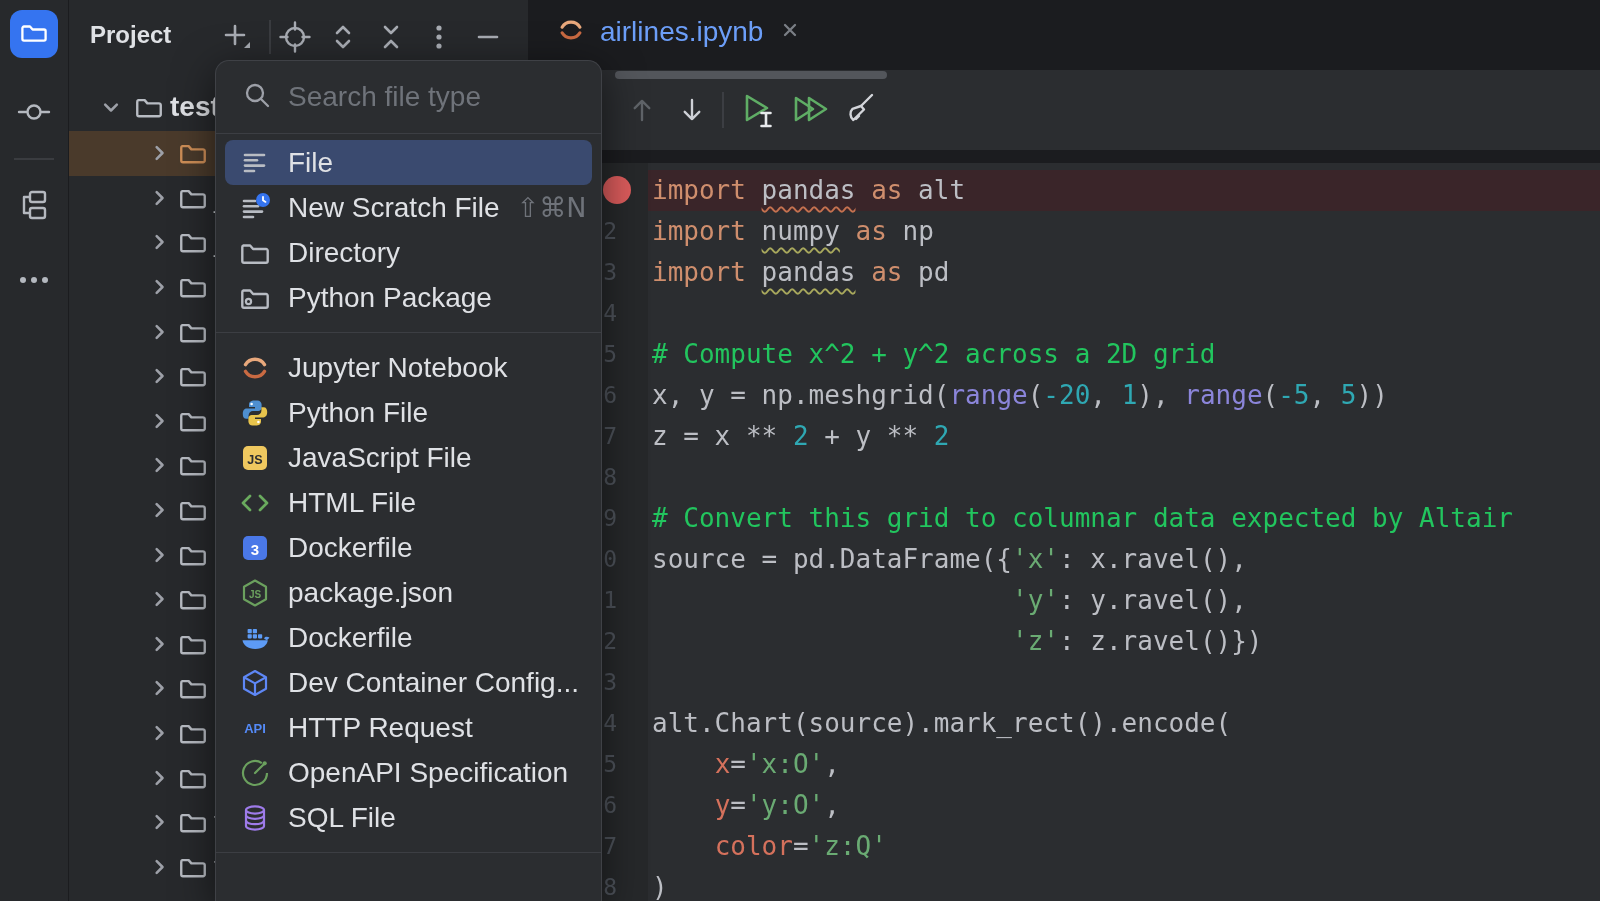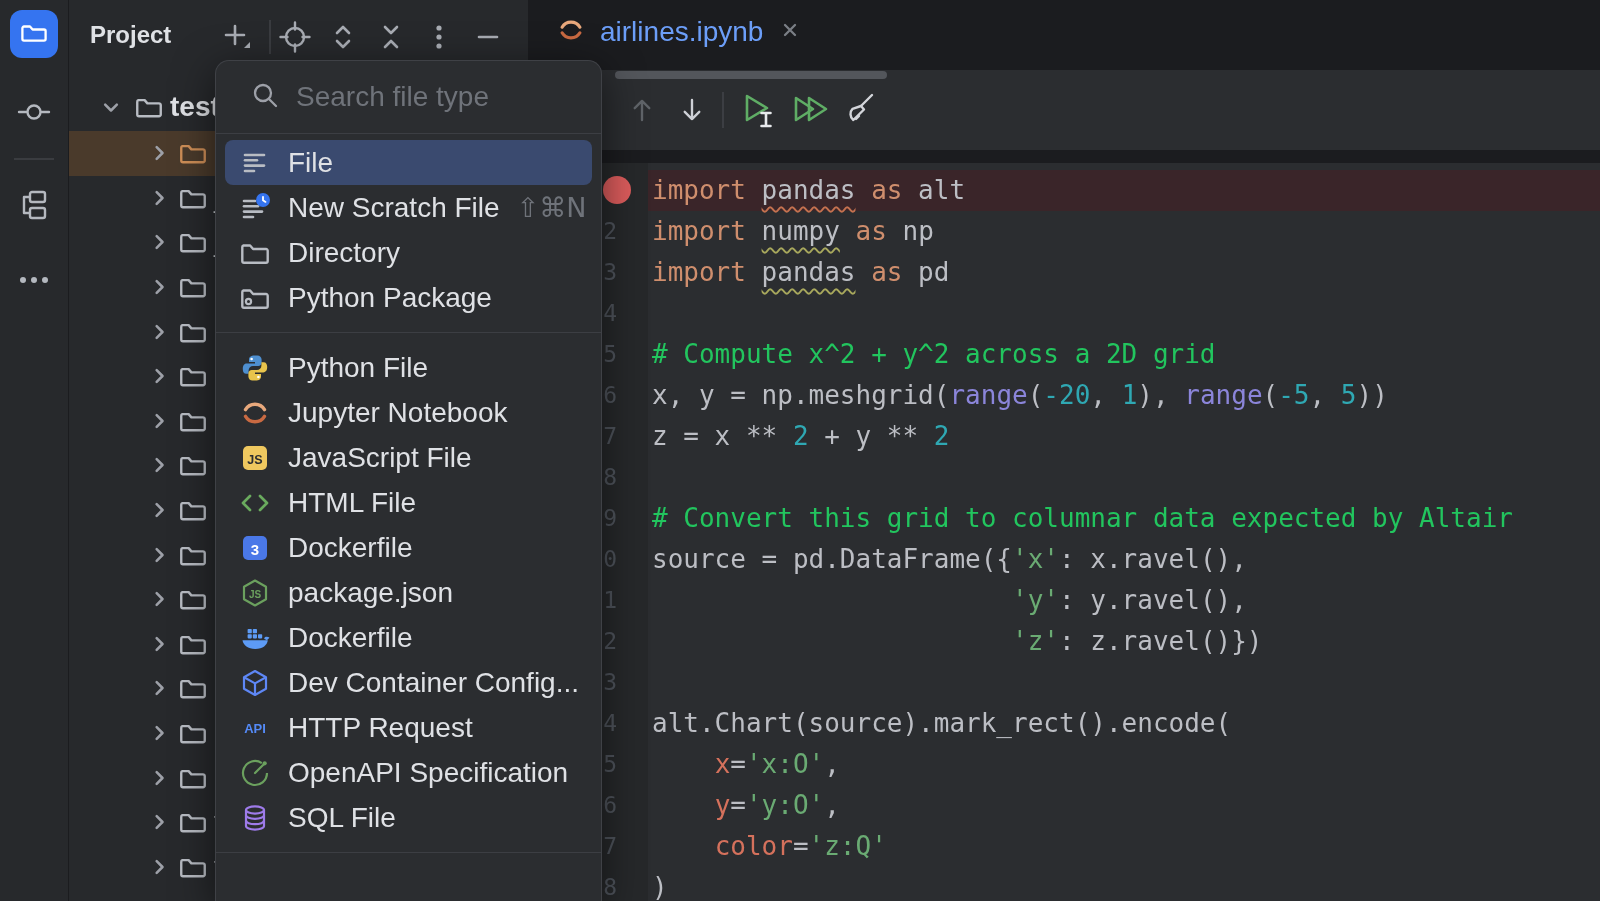--- a/index.html
+++ b/index.html
@@ -59,21 +59,21 @@
   .tok-s{color:#6AAB73;}
   .tok-num{color:#2FA8B3;}
   .tok-fn{color:#8B85DA;}
   .tok-arg{color:#D5715C;}
   .tok-w1{color:#BCBEC4;text-decoration:underline;text-decoration-style:wavy;text-decoration-color:#C4714F;text-decoration-thickness:2px;text-underline-offset:7px;}
   .tok-w2{color:#BCBEC4;text-decoration:underline;text-decoration-style:wavy;text-decoration-color:#A8A85C;text-decoration-thickness:2px;text-underline-offset:7px;}
 
   
   .popup{left:215px;top:60px;width:385px;height:841px;background:#2B2D30;border:1px solid #3F4146;border-bottom:none;
          border-radius:14px 14px 0 0;box-shadow:0 10px 40px rgba(0,0,0,.55);z-index:20;overflow:hidden;}
-  .popup-search{height:72px;display:flex;align-items:center;padding-left:34px;gap:16px;}
+  .popup-search{height:72px;display:flex;align-items:center;padding-left:26px;gap:16px;}
   .popup-search .ph{font-size:28px;color:#6F737A;}
   .popup-sep{height:1px;background:#3C3E43;}
   .menu-list{padding-top:6px;}
   .menu-item{height:45px;display:flex;align-items:center;margin:0 9px;padding-left:14px;gap:17px;border-radius:8px;position:relative;}
   .menu-item.selected{background:#3A4A6F;}
   .mi-icon{width:32px;height:32px;flex:0 0 32px;display:flex;align-items:center;justify-content:center;}
   .mi-label{font-size:28px;color:#DFE1E5;white-space:nowrap;}
   .mi-shortcut{margin-left:auto;padding-right:16px;font-size:27px;color:#6F737A;font-family:"DejaVu Sans",sans-serif;}
   .menu-divider{height:25px;display:flex;align-items:center;}
   .menu-divider i{display:block;width:100%;height:1px;background:#3C3E43;}
@@ -489,37 +489,37 @@
               <circle cx="9.5" cy="19.5" r="2.6" stroke-width="2.2"></circle>
             </svg>
           </span>
           <span class="mi-label">Python Package</span>
         </div>
         <div class="menu-divider">
           <i></i>
         </div>
         <div class="menu-item">
           <span class="mi-icon">
+            <svg width="32" height="32" viewBox="0 0 32 32" fill="none">
+              <path d="M6.5 12.6c2-3.4 5.4-5.4 9.5-5.4s7.5 2 9.5 5.4" stroke="#E8A87C" stroke-width="3.4" stroke-linecap="round"></path>
+              <path d="M6.5 19.4c2 3.4 5.4 5.4 9.5 5.4s7.5-2 9.5-5.4" stroke="#C96A42" stroke-width="3.4" stroke-linecap="round"></path>
+            </svg>
+          </span>
+          <span class="mi-label">Jupyter Notebook</span>
+        </div>
+        <div class="menu-item">
+          <span class="mi-icon">
             <svg width="32" height="32" viewBox="0 0 32 32">
               <path fill="#4E8FD0" d="M15.6 3.5c-4 0-5.6 1.8-5.6 4.1V10h6v1.6H7.7c-2.8 0-3.9 2.5-3.9 5.3 0 2.7 1 4.8 3.6 4.8h2.2v-3.4c0-2.4 2-4.4 4.4-4.4h5.2c2 0 3.4-1.5 3.4-3.5V7.6c0-2.3-1.8-4.1-4.1-4.1z"></path>
               <circle fill="#FFFFFF" cx="12.6" cy="7" r="1.3"></circle>
               <path fill="#E8C44C" d="M16.4 28.5c4 0 5.6-1.8 5.6-4.1V22h-6v-1.6h8.3c2.8 0 3.9-2.5 3.9-5.3 0-2.7-1-4.8-3.6-4.8h-2.2v3.4c0 2.4-2 4.4-4.4 4.4h-5.2c-2 0-3.4 1.5-3.4 3.5v2.8c0 2.3 1.8 4.1 4.1 4.1z"></path>
               <circle fill="#FFFFFF" cx="19.4" cy="25" r="1.3"></circle>
             </svg>
           </span>
           <span class="mi-label">Python File</span>
-        </div>
-        <div class="menu-item">
-          <span class="mi-icon">
-            <svg width="32" height="32" viewBox="0 0 32 32" fill="none">
-              <path d="M6.5 12.6c2-3.4 5.4-5.4 9.5-5.4s7.5 2 9.5 5.4" stroke="#E8A87C" stroke-width="3.4" stroke-linecap="round"></path>
-              <path d="M6.5 19.4c2 3.4 5.4 5.4 9.5 5.4s7.5-2 9.5-5.4" stroke="#C96A42" stroke-width="3.4" stroke-linecap="round"></path>
-            </svg>
-          </span>
-          <span class="mi-label">Jupyter Notebook</span>
         </div>
         <div class="menu-item">
           <span class="mi-icon">
             <svg width="32" height="32" viewBox="0 0 32 32">
               <rect x="4" y="4" width="24" height="24" rx="5" fill="#EFC85F"></rect>
               <text x="16" y="21.5" font-size="12.5" font-weight="bold" fill="#2B2D30" text-anchor="middle" font-family="Liberation Sans,sans-serif">JS</text>
             </svg>
           </span>
           <span class="mi-label">JavaScript File</span>
         </div>

